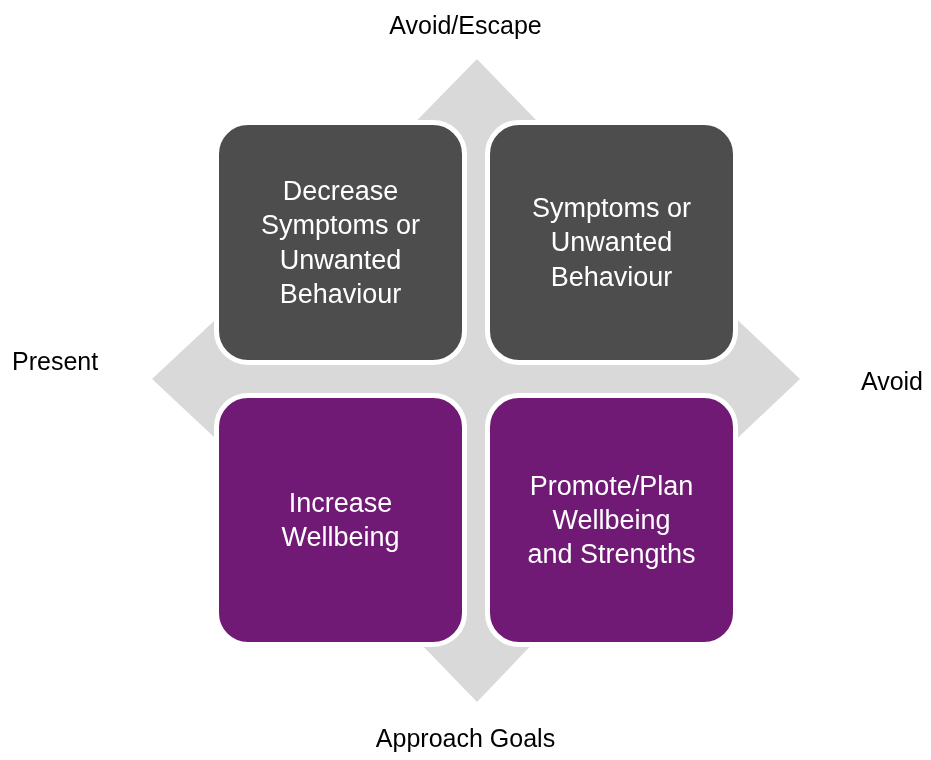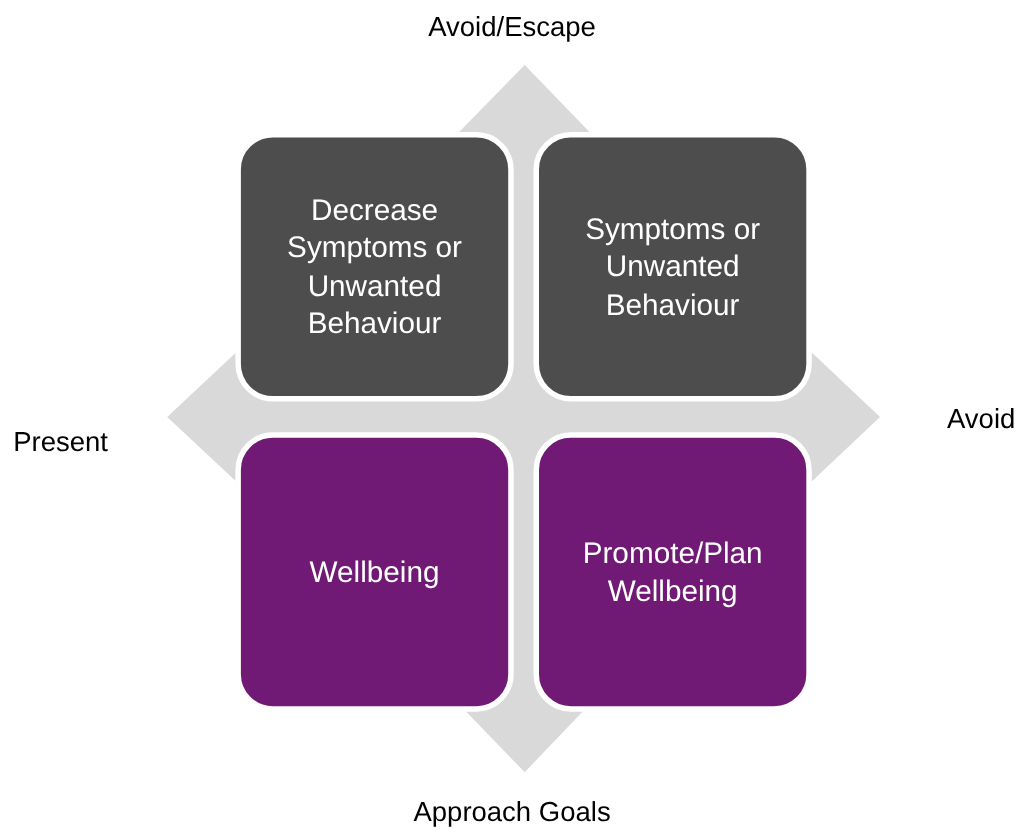--- a/index.html
+++ b/index.html
@@ -22,21 +22,21 @@
   .axis-label {
     position: absolute;
     color: #000000;
     font-size: 25px;
     line-height: 1.15;
     white-space: nowrap;
     font-family: "Liberation Sans", sans-serif;
   }
   #label-top    { left: 0; right: 0; top: 11px; text-align: center; }
   #label-bottom { left: 0; right: 0; top: 724px; text-align: center; }
-  #label-left   { left: 12px;  top: 388px; }
+  #label-left   { left: 12px;  top: 347px; }
   #label-right  { right: 8px;  top: 367px; }
 
   
   #arrow-layer {
     position: absolute;
     left: 0; top: 0;
     width: 931px; height: 760px;
   }
 
   
@@ -117,24 +117,26 @@
   <div class="quad-box avoid" id="box-prevent">
     <div>
       <span class="box-text">Symptoms or</span>
       <span class="box-text">Unwanted</span>
       <span class="box-text">Behaviour</span>
     </div>
   </div>
 
   <div class="quad-box approach" id="box-increase">
     <div>
+      <span class="box-text">Increase</span>
       <span class="box-text">Wellbeing</span>
     </div>
   </div>
 
   <div class="quad-box approach" id="box-promote">
     <div>
       <span class="box-text">Promote/Plan</span>
       <span class="box-text">Wellbeing</span>
+      <span class="box-text">and Strengths</span>
     </div>
   </div>
 
 </div>
 
 </body></html>

